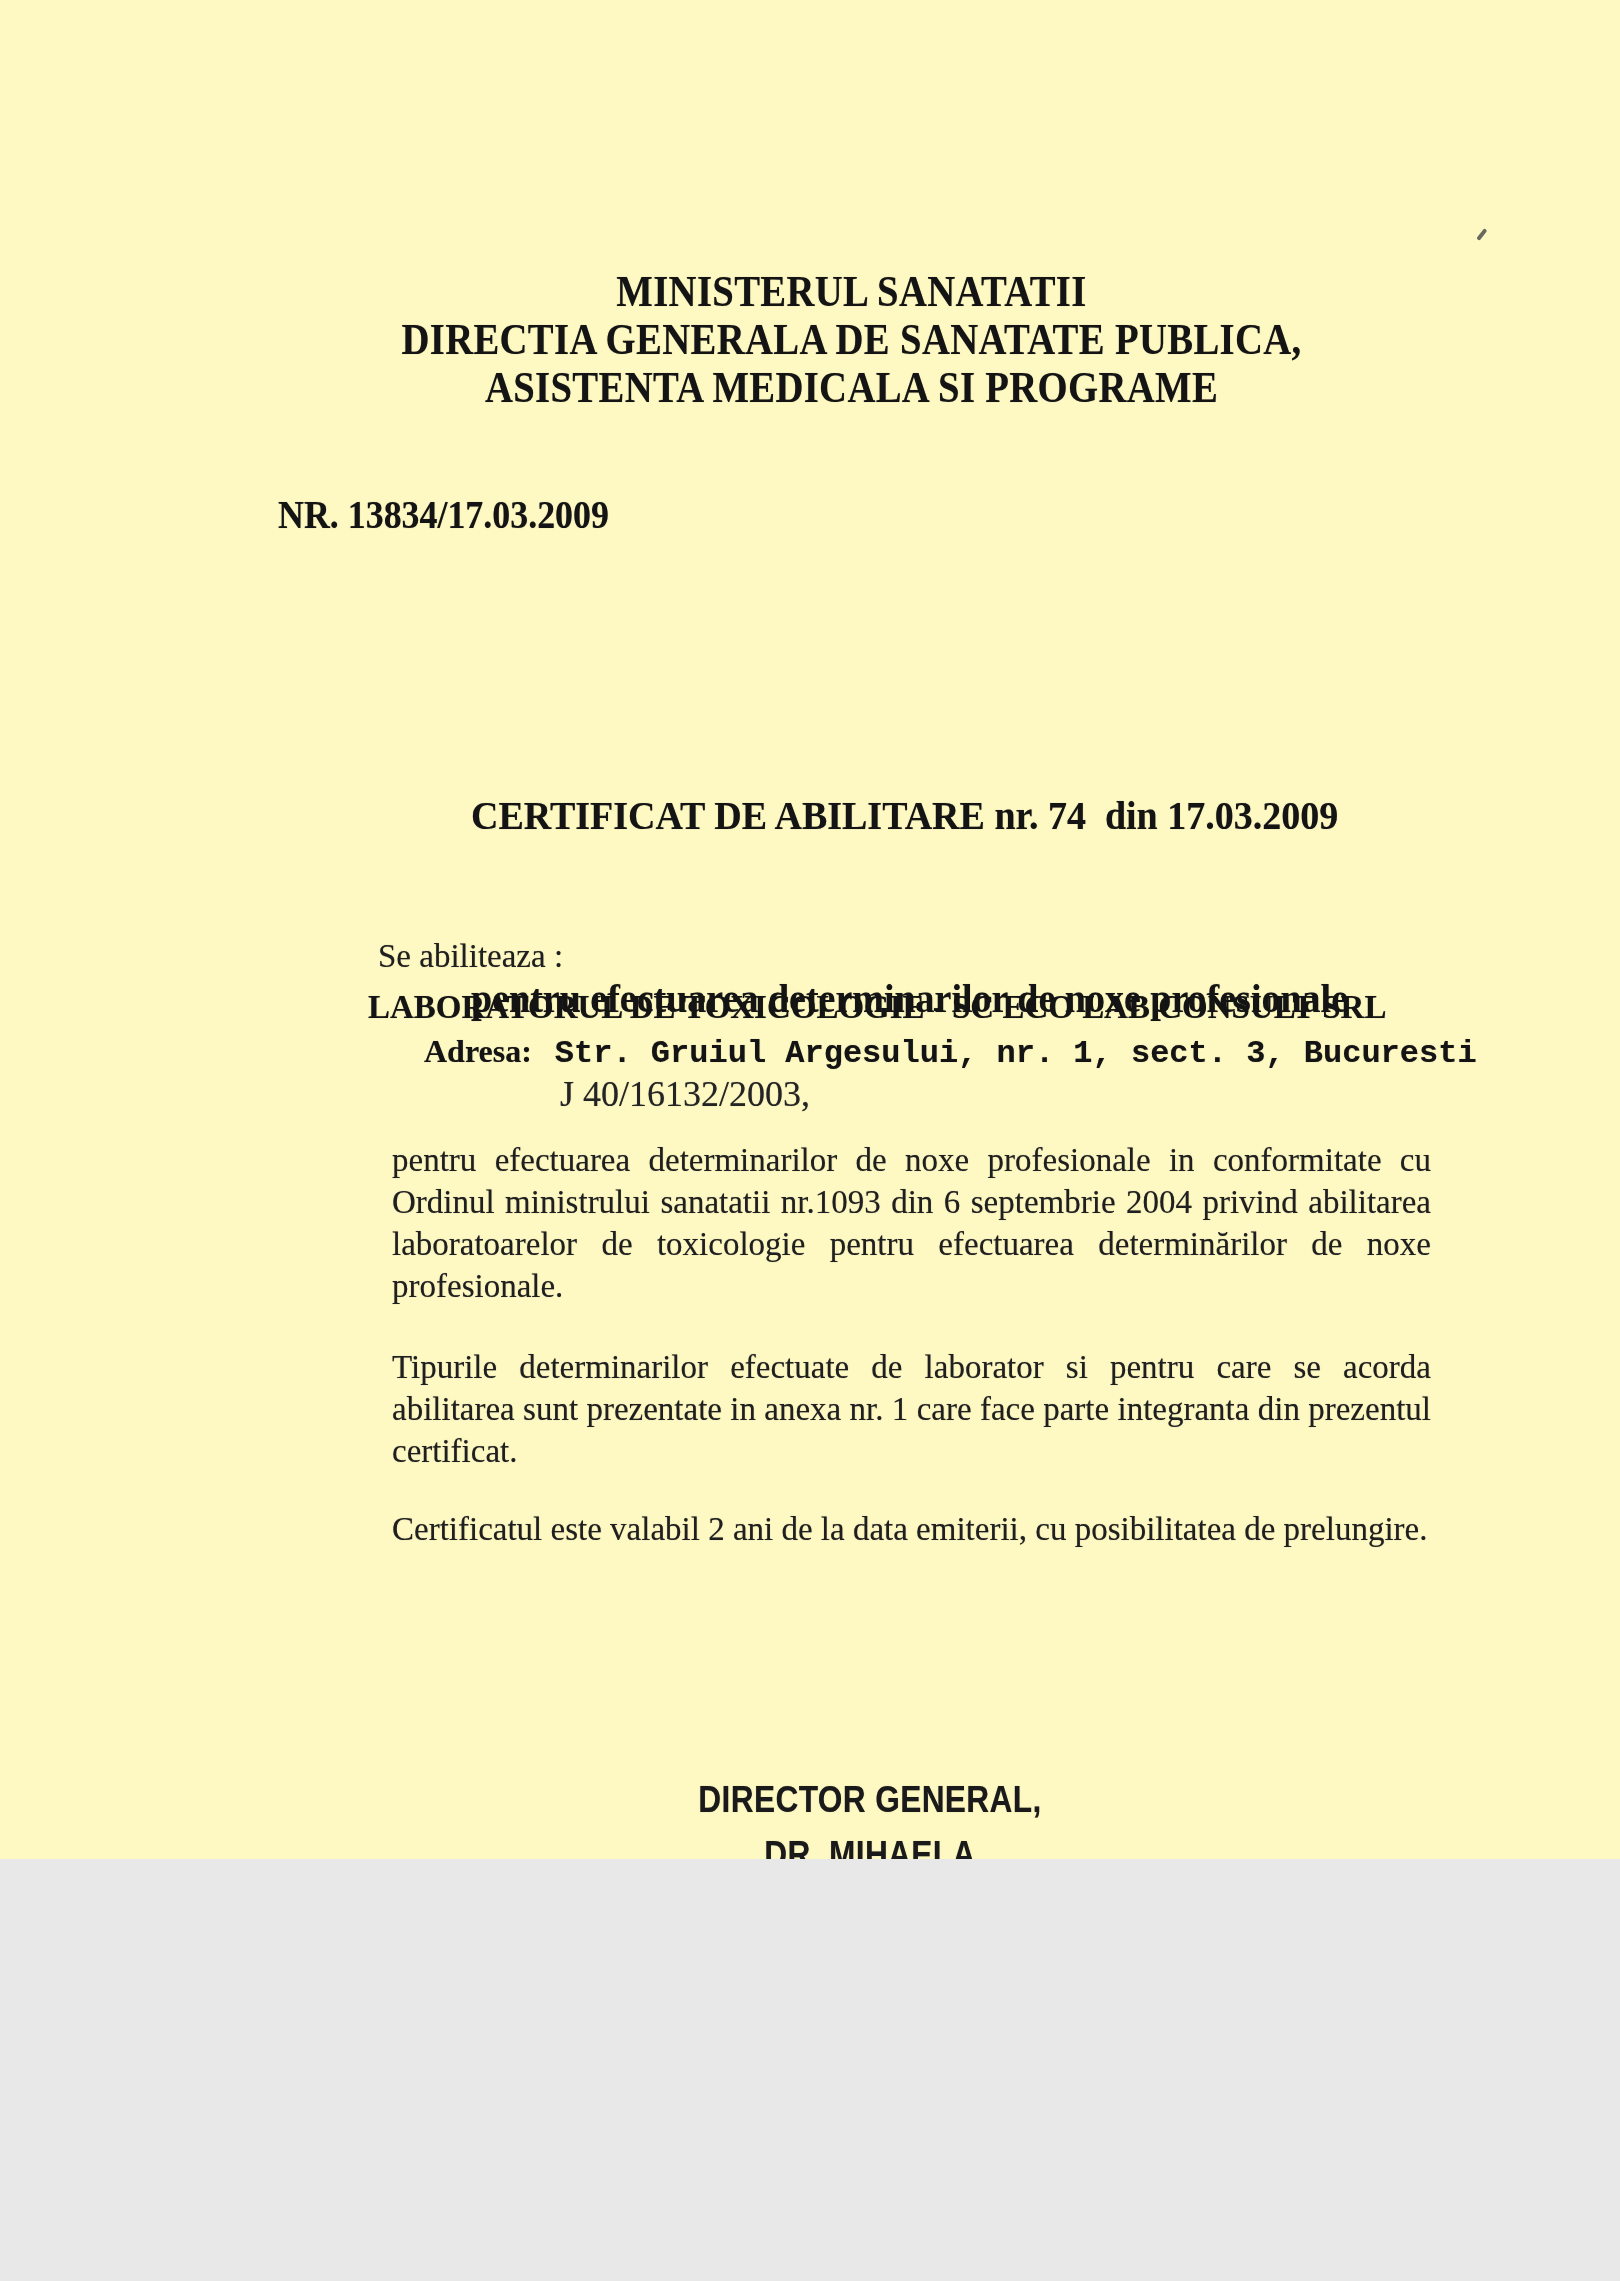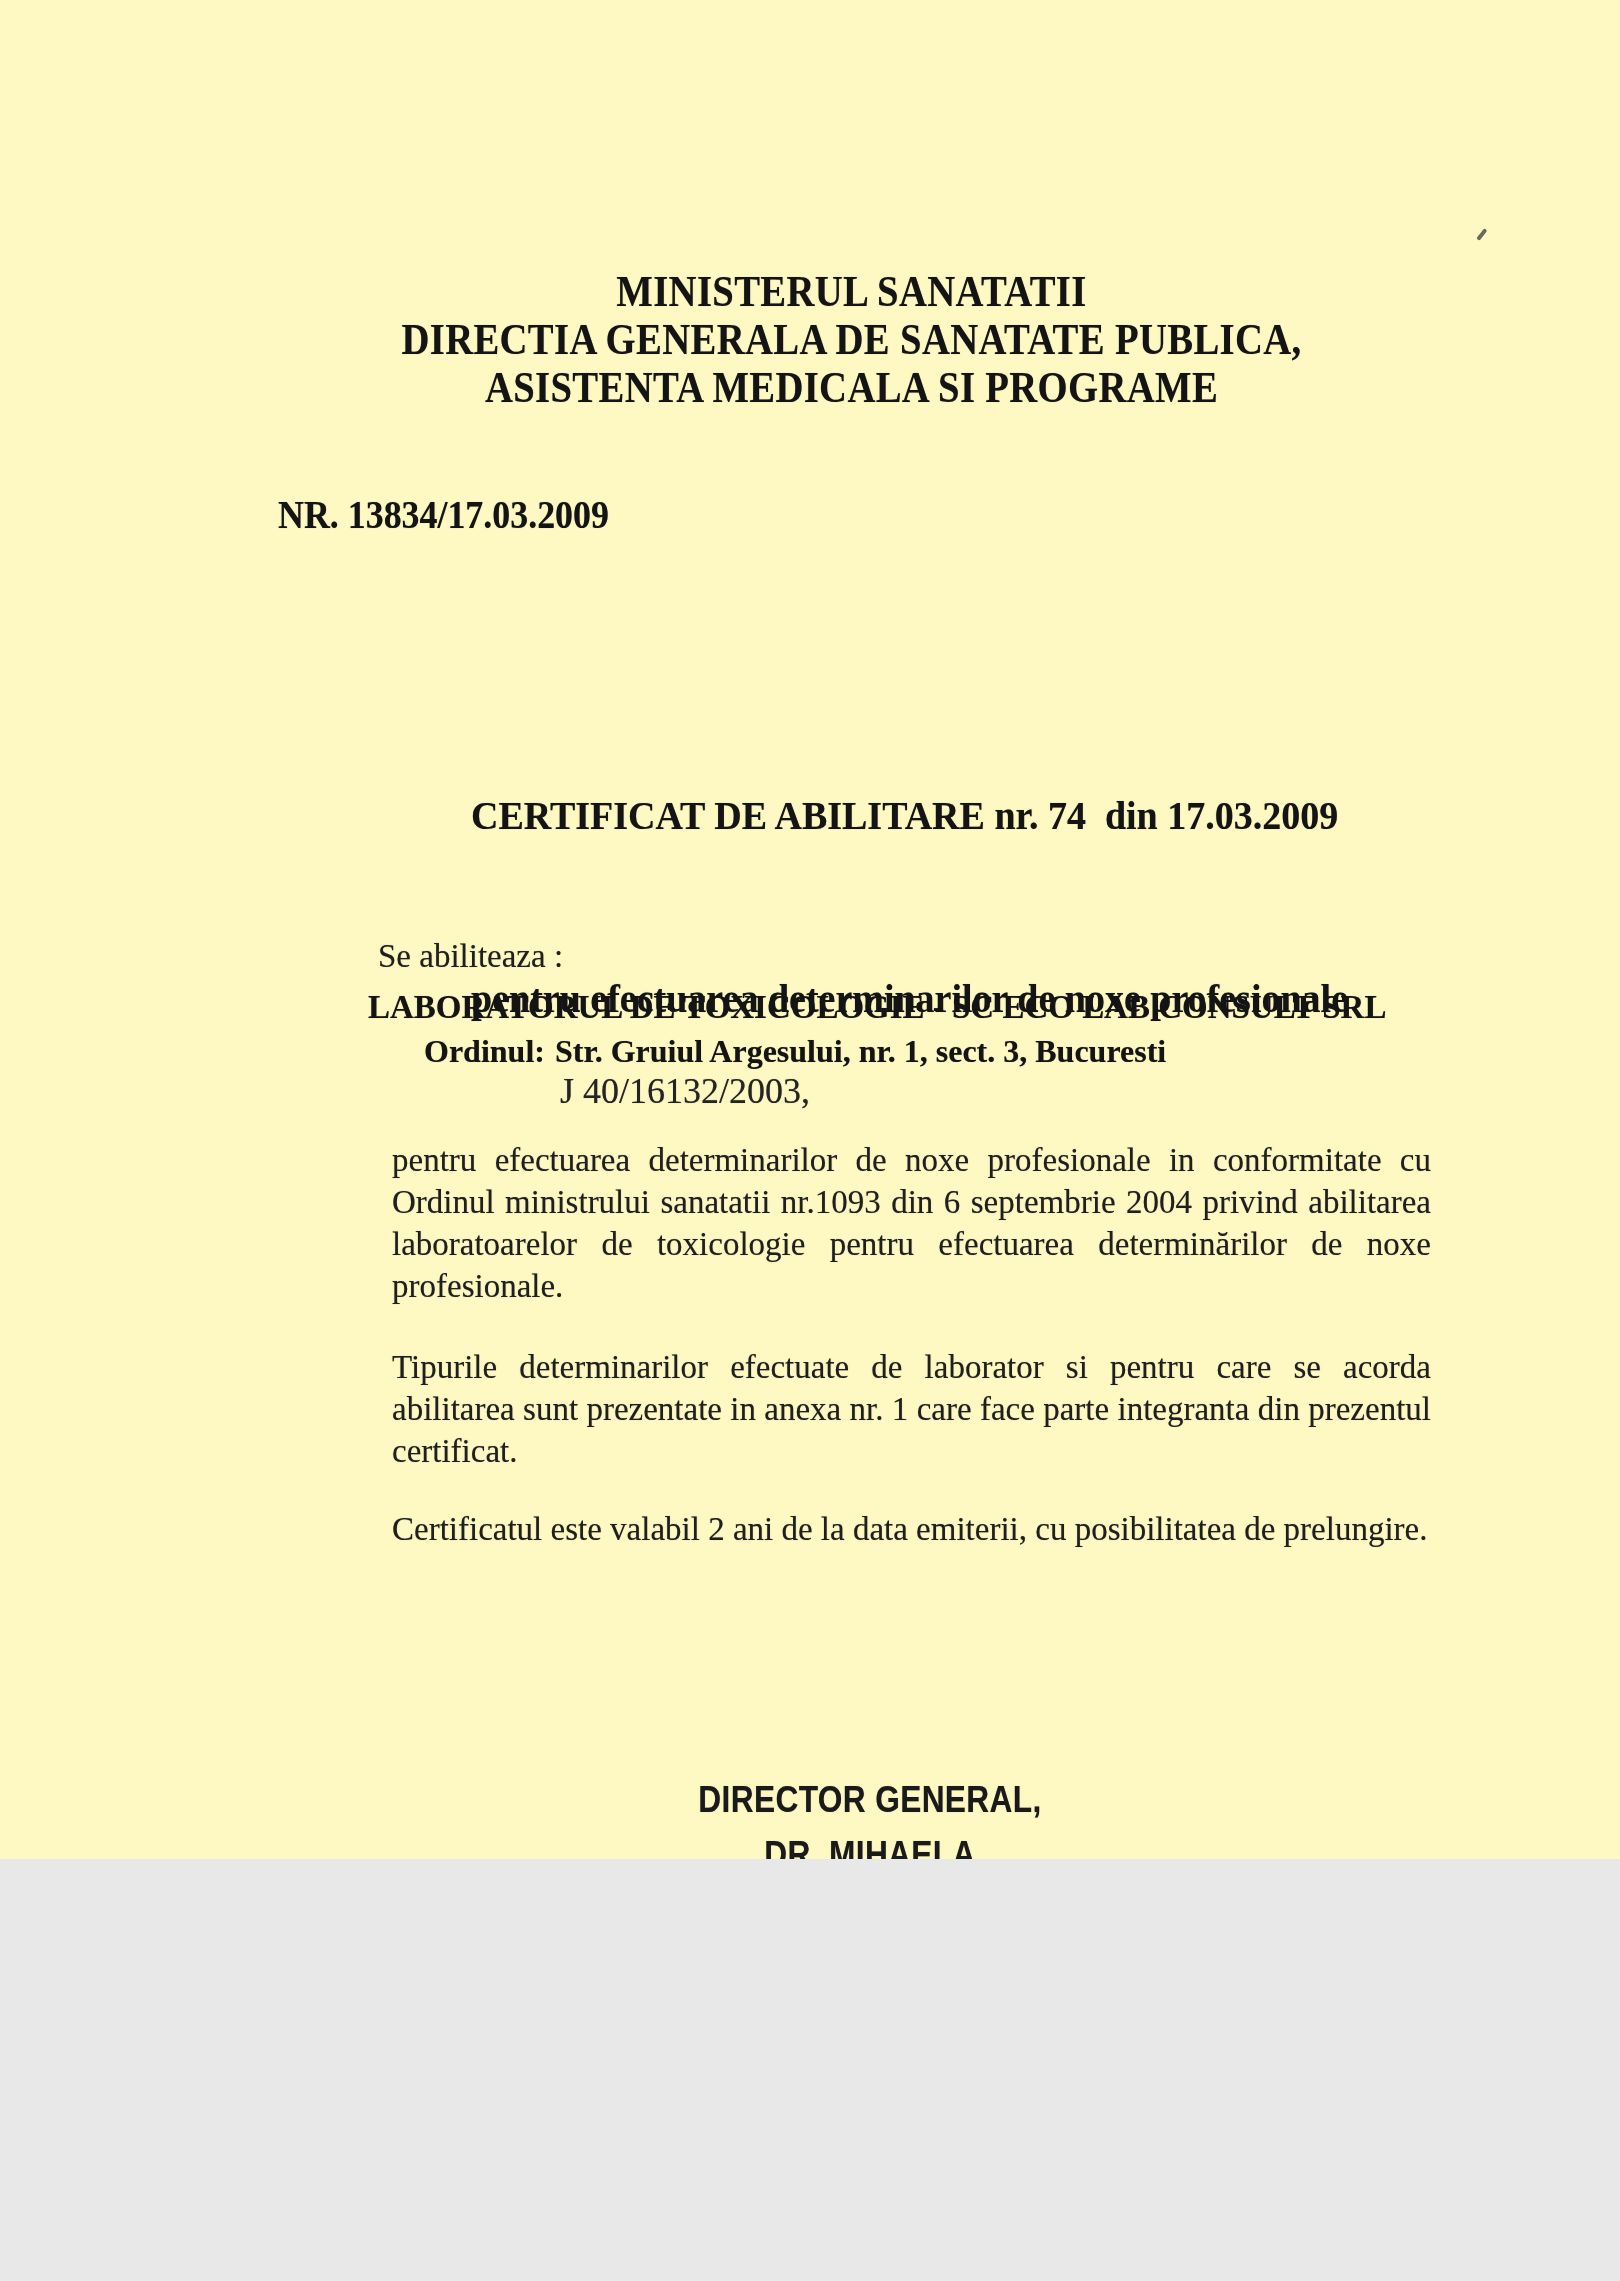--- a/index.html
+++ b/index.html
@@ -36,21 +36,21 @@
     font-weight:700;font-size:40px;line-height:61px;
     transform:scaleX(.95);transform-origin:0 0;
     color:#141414;white-space:pre-wrap;
   }
   
   .grant-intro{left:378px;top:938px;font-size:33px;}
   
   .lab-block{left:368px;top:986px;color:#141414;}
   .lab-name{font-weight:700;font-size:34px;line-height:41px;transform:scaleX(.97);transform-origin:0 0;}
   .lab-address{font-weight:700;font-size:32px;line-height:40px;margin-left:56px;margin-top:3.6px;}
-  .lab-address .addr-value{margin-left:10px;}
+  .lab-address .addr-value{margin-left:23px;font-family:Liberation Mono, monospace;}
   .lab-registry{font-weight:400;font-size:36px;line-height:40px;margin-left:192px;color:#242424;}
   
   .para{
     left:392px;width:1039px;
     font-size:33px;line-height:42px;
     text-align:justify;
   }
   .p1{top:1139px;}
   .p2{top:1346px;}
   .p3{top:1508px;}
@@ -106,21 +106,21 @@
   <div class="abs cert-title scan">
     <div>CERTIFICAT DE ABILITARE nr. 74  din 17.03.2009</div>
     <div>pentru efectuarea determinarilor de noxe profesionale</div>
   </div>
 
   <div class="abs grant-intro scan">Se abiliteaza :</div>
 
   <div class="abs lab-block scan">
     <div class="lab-name">LABORATORUL DE TOXICOLOGIE - SC ECO LAB CONSULT SRL</div>
     <div class="lab-address">
-      <span>Ordinul:</span><span class="addr-value">Str. Gruiul Argesului, nr. 1, sect. 3, Bucuresti</span>
+      <span>Adresa:</span><span class="addr-value">Str. Gruiul Argesului, nr. 1, sect. 3, Bucuresti</span>
     </div>
     <div class="lab-registry">J 40/16132/2003,</div>
   </div>
 
   <div class="abs para p1 scan">pentru efectuarea determinarilor de noxe profesionale in conformitate cu Ordinul ministrului sanatatii nr.1093 din 6 septembrie 2004 privind abilitarea laboratoarelor de toxicologie pentru efectuarea determinărilor de noxe profesionale.</div>
   <div class="abs para p2 scan">Tipurile determinarilor efectuate de laborator si pentru care se acorda abilitarea sunt prezentate in anexa nr. 1 care face parte integranta din prezentul certificat.</div>
   <div class="abs para p3 scan">Certificatul este valabil 2 ani de la data emiterii, cu posibilitatea de prelungire.</div>
 
   <div class="abs signatory scan">
     <div>DIRECTOR GENERAL,</div>

